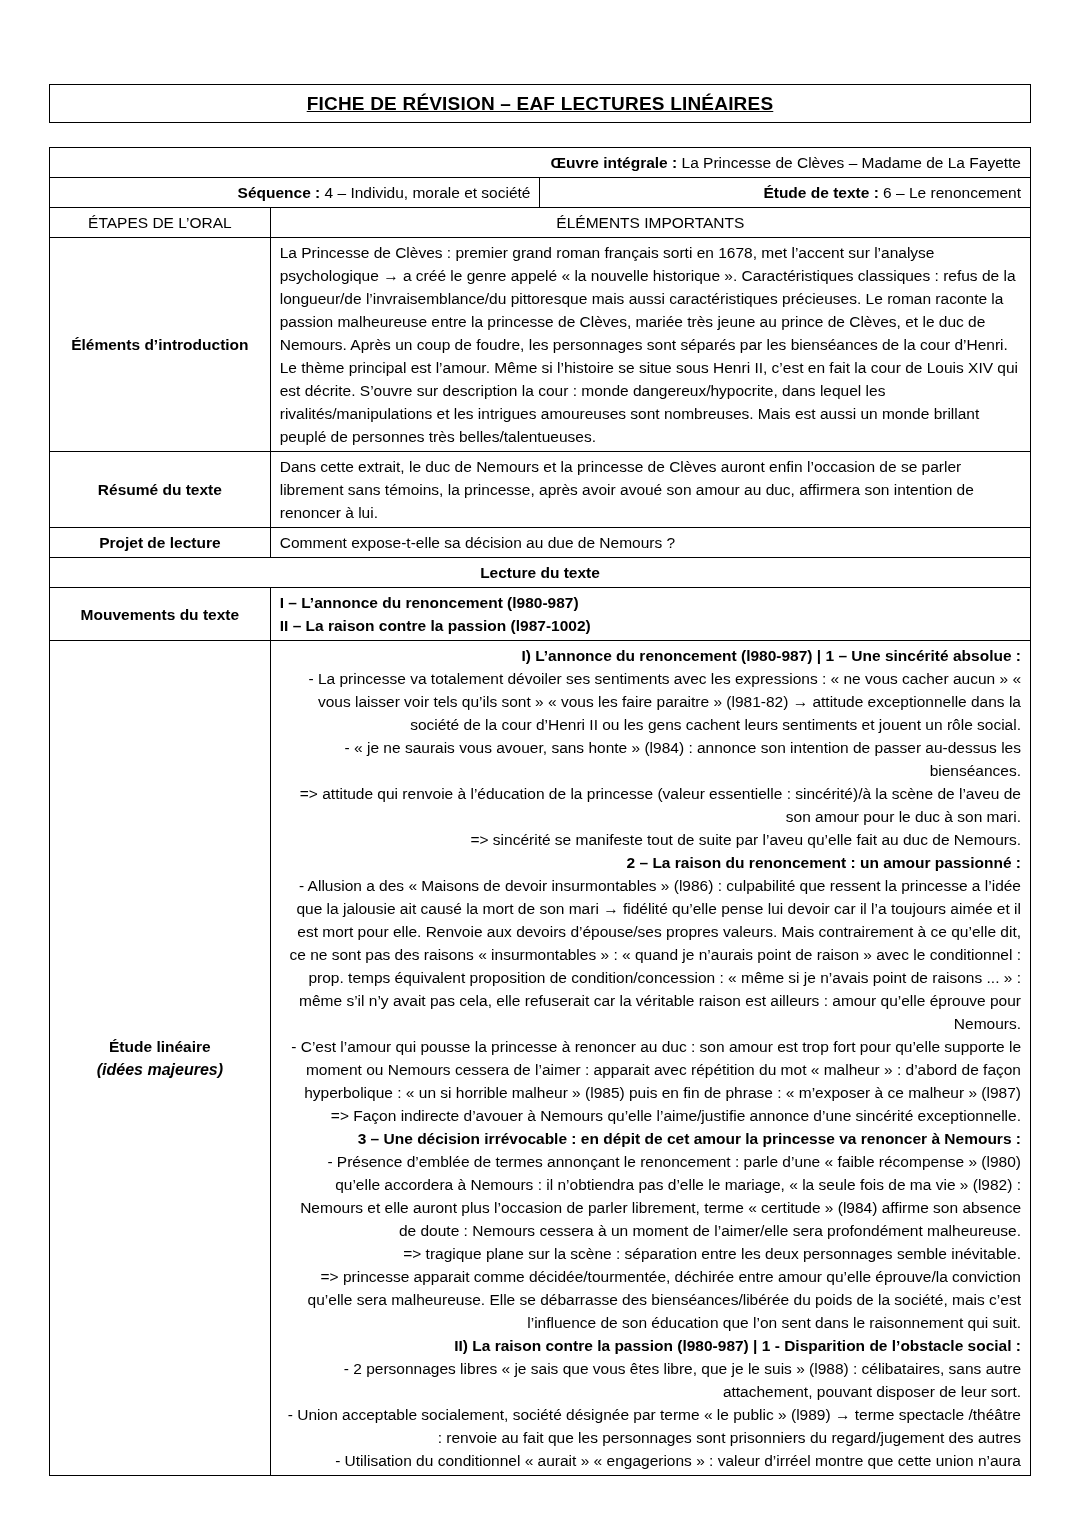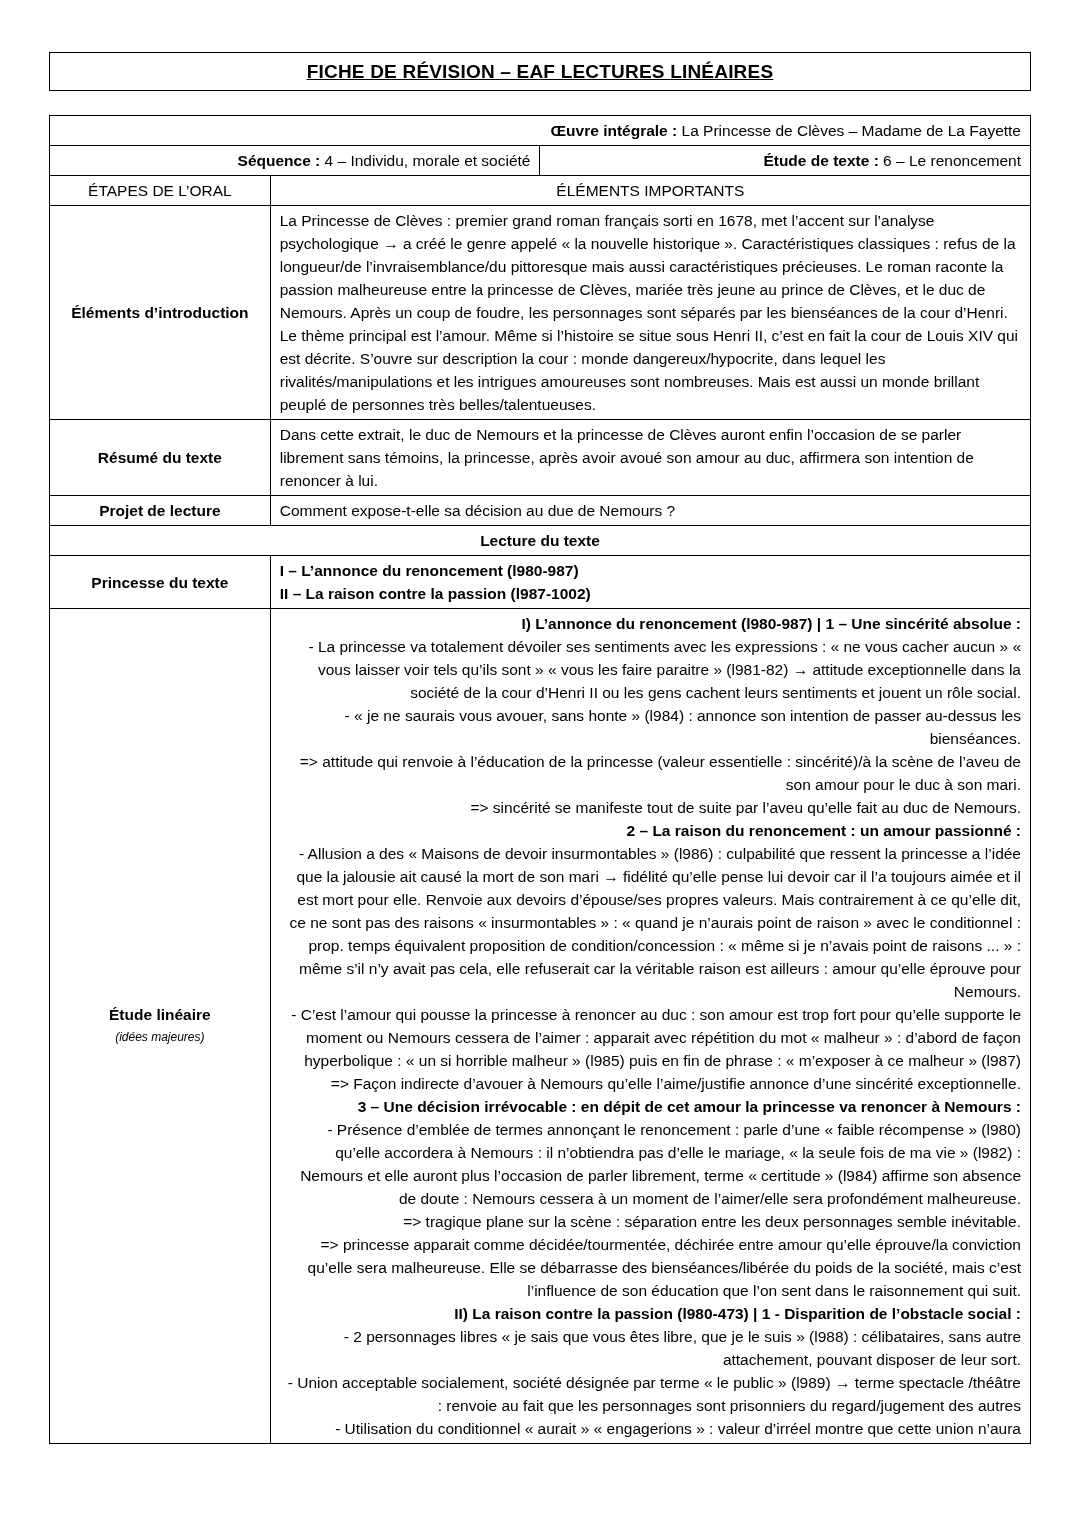--- a/index.html
+++ b/index.html
@@ -5,21 +5,21 @@
   * { box-sizing: border-box; }
   html, body { margin: 0; padding: 0; }
   body {
     width: 1080px;
     height: 1527px;
     overflow: hidden;
     background: #ffffff;
     color: #000000;
     font-family: "Liberation Sans", sans-serif;
   }
-  .page { padding: 52px 49px 0 49px; }
+  .page { padding: 52px 49px 0 49px; margin-top: 32px; }
 
   .title-box {
     border: 1.5px solid #000;
     text-align: center;
     padding: 8px 4px 7px 4px;
   }
   .title-text {
     font-weight: 700;
     font-size: 19px;
     text-decoration: underline;
@@ -49,21 +49,21 @@
   td.label-cell {
     text-align: center;
     font-weight: 700;
     font-size: 16.5px;
     line-height: 22px;
     padding: 5px 10px;
   }
   td.content-cell { text-align: left; }
   td.banner-cell { font-weight: 700; font-size: 16.5px; text-align: center; }
 
-  .sublabel { font-weight: 400; font-style: italic; font-size: 12px; }
+  .sublabel { font-weight: 700; font-style: italic; font-size: 16px; }
 
   .ap { margin: 0; }
 </style>
 </head>
 <body>
 
 <div class="page">
 
   <div class="title-box">
     <span class="title-text">FICHE DE RÉVISION – EAF LECTURES LINÉAIRES</span>
@@ -113,21 +113,21 @@
       <tr>
         <td class="label-cell">Projet de lecture</td>
         <td colspan="3" class="content-cell">Comment expose-t-elle sa décision au due de Nemours ?</td>
       </tr>
 
       <tr>
         <td colspan="4" class="banner-cell">Lecture du texte</td>
       </tr>
 
       <tr>
-        <td class="label-cell">Princesse du texte</td>
+        <td class="label-cell">Mouvements du texte</td>
         <td colspan="3" class="content-cell">
           <div>
               <p class="ap b">I – L’annonce du renoncement (l980-987)</p>
               <p class="ap b">II – La raison contre la passion (l987-1002)</p>
             </div>
         </td>
       </tr>
 
       <tr>
         <td class="label-cell">
@@ -142,21 +142,21 @@
               <p class="ap">=&gt; attitude qui renvoie à l’éducation de la princesse (valeur essentielle : sincérité)/à la scène de l’aveu de son amour pour le duc à son mari.</p>
               <p class="ap">=&gt; sincérité se manifeste tout de suite par l’aveu qu’elle fait au duc de Nemours.</p>
               <p class="ap b">2 – La raison du renoncement : un amour passionné :</p>
               <p class="ap">- Allusion a des « Maisons de devoir insurmontables » (l986) : culpabilité que ressent la princesse a l’idée que la jalousie ait causé la mort de son mari → fidélité qu’elle pense lui devoir car il l’a toujours aimée et il est mort pour elle. Renvoie aux devoirs d’épouse/ses propres valeurs. Mais contrairement à ce qu’elle dit, ce ne sont pas des raisons « insurmontables » : « quand je n’aurais point de raison » avec le conditionnel : prop. temps équivalent proposition de condition/concession : « même si je n’avais point de raisons ... » : même s’il n’y avait pas cela, elle refuserait car la véritable raison est ailleurs : amour qu’elle éprouve pour Nemours.</p>
               <p class="ap">- C’est l’amour qui pousse la princesse à renoncer au duc : son amour est trop fort pour qu’elle supporte le moment ou Nemours cessera de l’aimer : apparait avec répétition du mot « malheur » : d’abord de façon hyperbolique : « un si horrible malheur » (l985) puis en fin de phrase : « m’exposer à ce malheur » (l987)</p>
               <p class="ap">=&gt; Façon indirecte d’avouer à Nemours qu’elle l’aime/justifie annonce d’une sincérité exceptionnelle.</p>
               <p class="ap b">3 – Une décision irrévocable : en dépit de cet amour la princesse va renoncer à Nemours :</p>
               <p class="ap">- Présence d’emblée de termes annonçant le renoncement : parle d’une « faible récompense » (l980) qu’elle accordera à Nemours : il n’obtiendra pas d’elle le mariage, « la seule fois de ma vie » (l982) : Nemours et elle auront plus l’occasion de parler librement, terme « certitude » (l984) affirme son absence de doute : Nemours cessera à un moment de l’aimer/elle sera profondément malheureuse.</p>
               <p class="ap">=&gt; tragique plane sur la scène : séparation entre les deux personnages semble inévitable.</p>
               <p class="ap">=&gt; princesse apparait comme décidée/tourmentée, déchirée entre amour qu’elle éprouve/la conviction qu’elle sera malheureuse. Elle se débarrasse des bienséances/libérée du poids de la société, mais c’est l’influence de son éducation que l’on sent dans le raisonnement qui suit.</p>
-              <p class="ap b">II) La raison contre la passion (l980-473) | 1 - Disparition de l’obstacle social :</p>
+              <p class="ap b">II) La raison contre la passion (l980-987) | 1 - Disparition de l’obstacle social :</p>
               <p class="ap">- 2 personnages libres « je sais que vous êtes libre, que je le suis » (l988) : célibataires, sans autre attachement, pouvant disposer de leur sort.</p>
               <p class="ap">- Union acceptable socialement, société désignée par terme « le public » (l989) → terme spectacle /théâtre : renvoie au fait que les personnages sont prisonniers du regard/jugement des autres</p>
               <p class="ap">- Utilisation du conditionnel « aurait » « engagerions » : valeur d’irréel montre que cette union n’aura</p>
             </div>
         </td>
       </tr>
 
     </tbody>
   </table>
 

